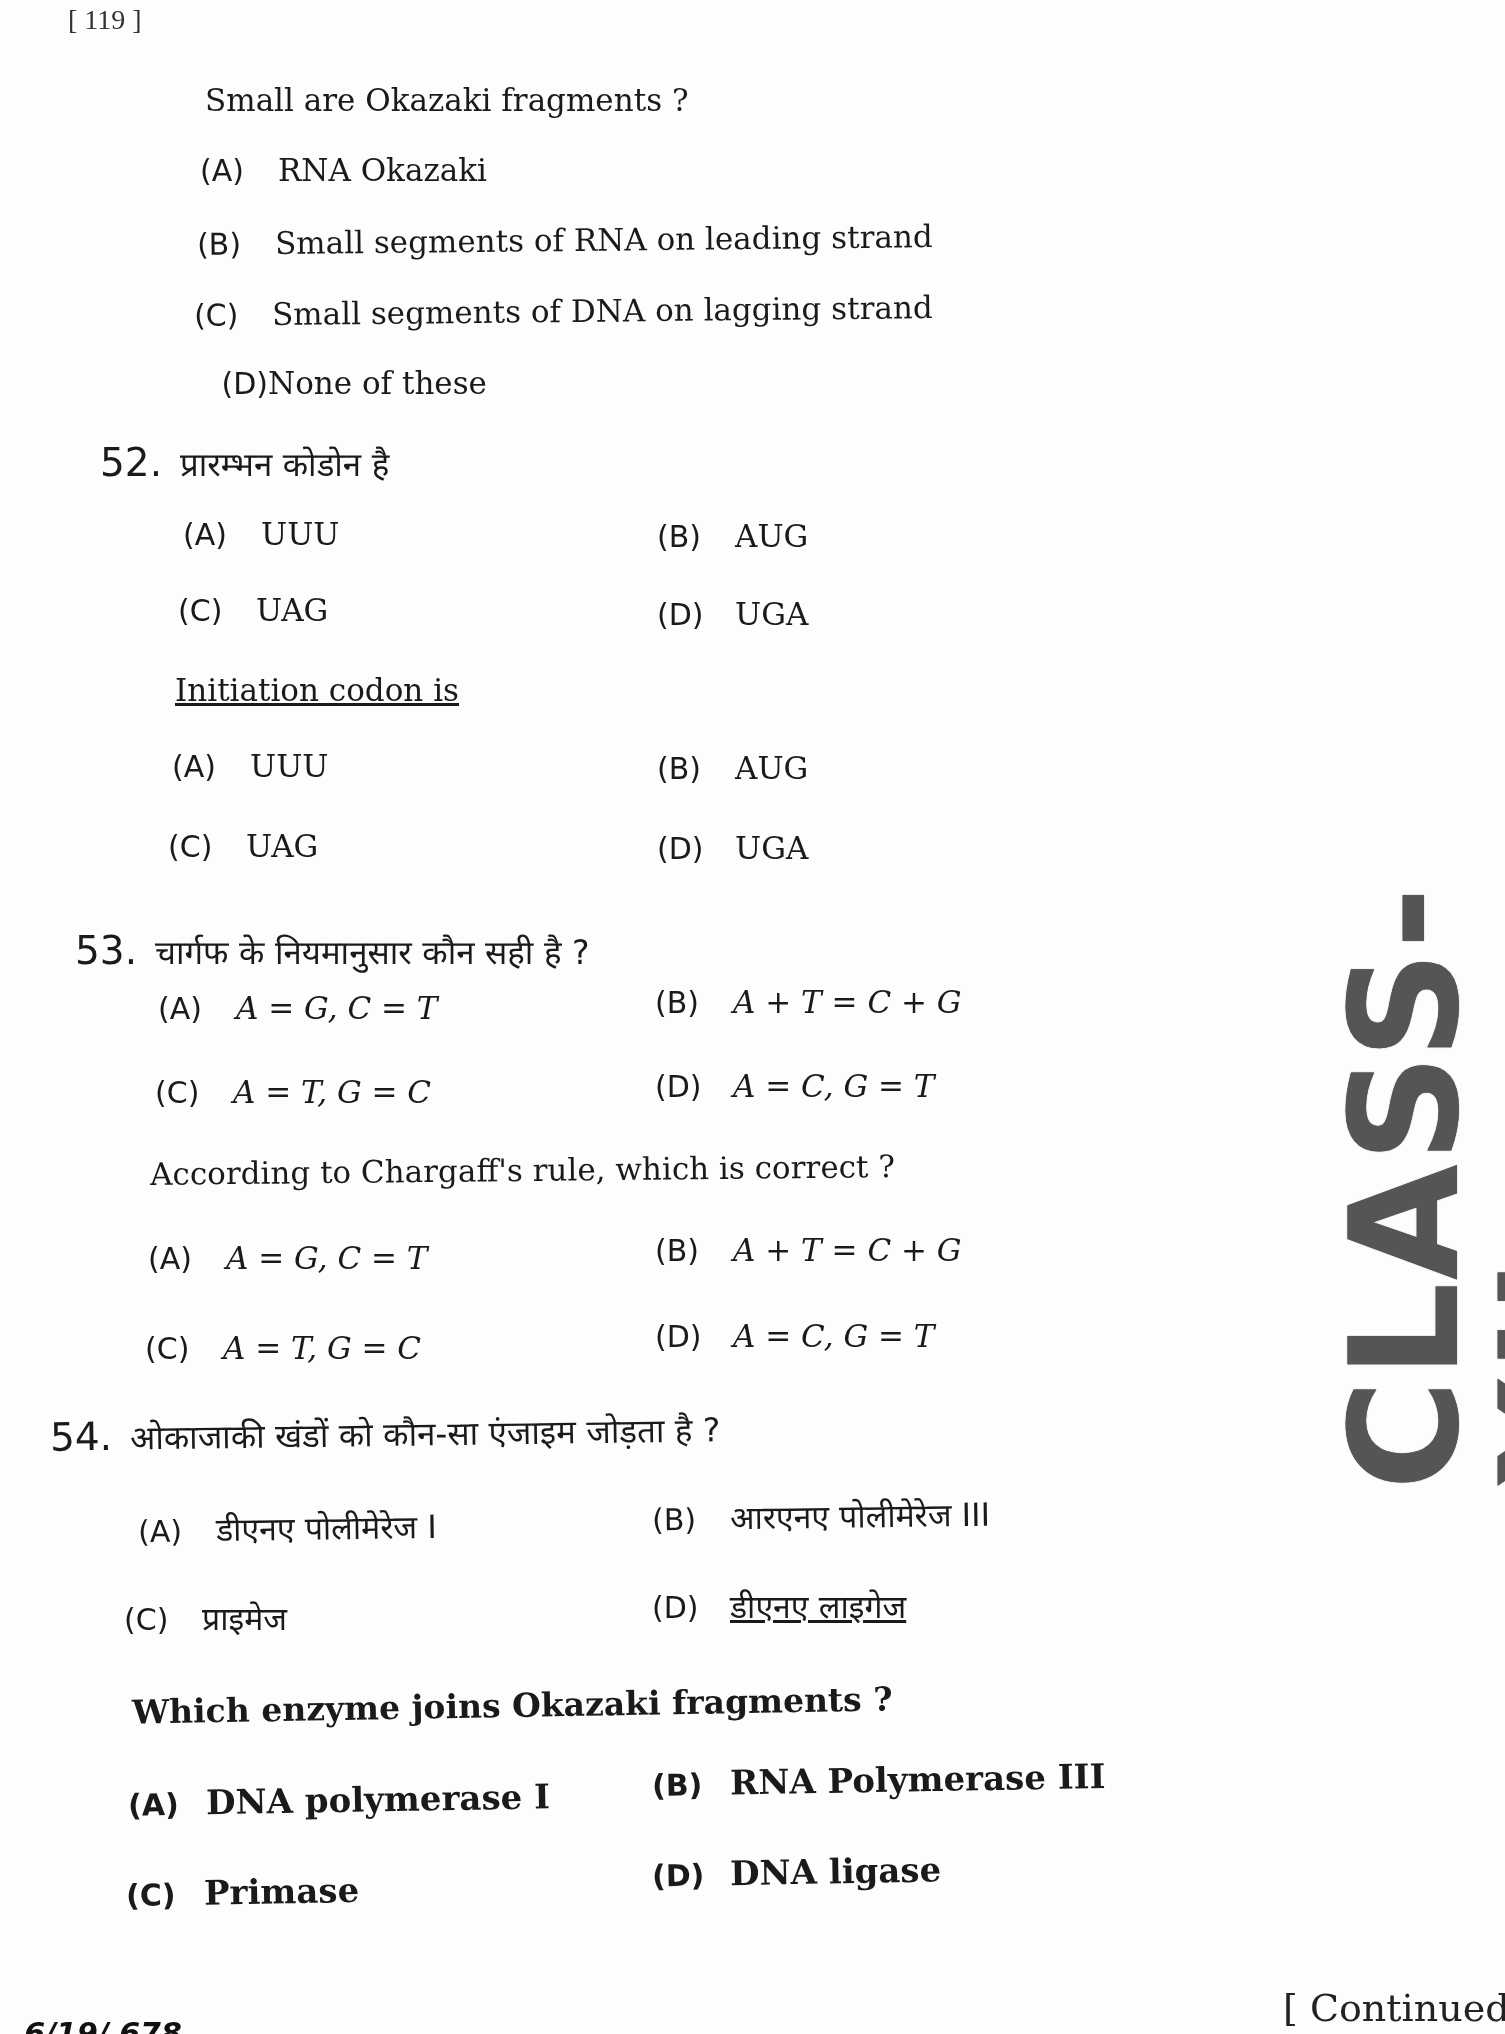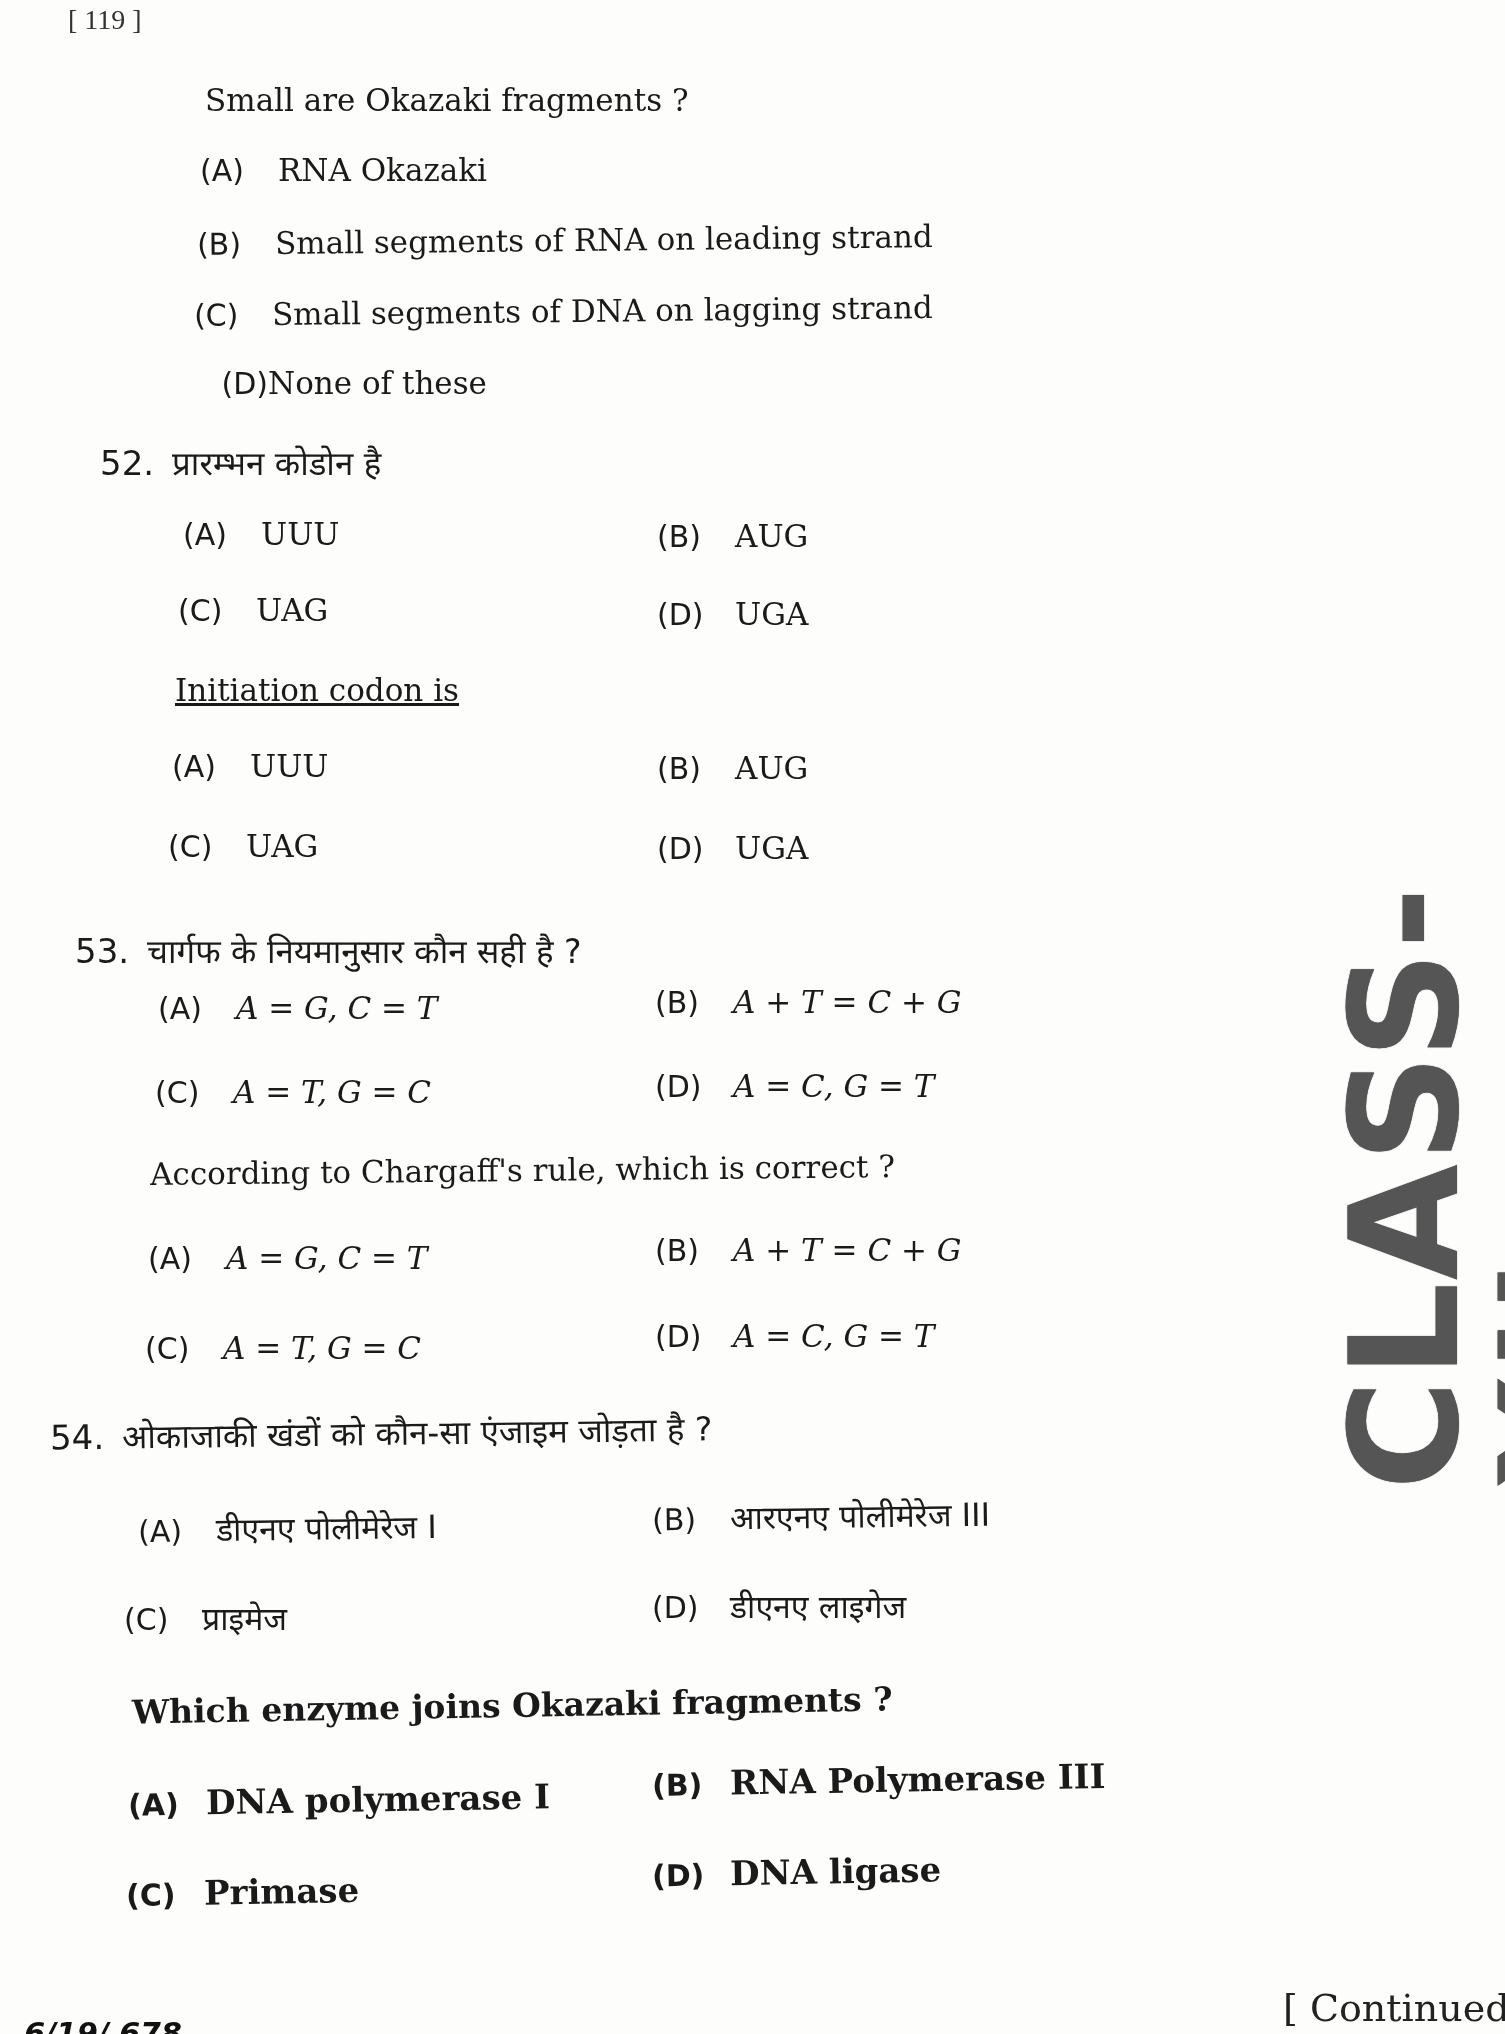--- a/index.html
+++ b/index.html
@@ -10,21 +10,21 @@
       font-family: "DejaVu Serif", "Liberation Serif", serif;
     }
     .abs { position: absolute; white-space: nowrap; }
     .page-num { font-family: "Liberation Serif", serif; font-size: 28px; color: #333; }
     .q-en { font-family: "DejaVu Serif", serif; font-size: 31px; }
     .q-hi { font-family: "DejaVu Sans", sans-serif; font-size: 33px; }
     .opt { font-family: "DejaVu Serif", serif; font-size: 31px; }
     .opt .lbl { display: inline-block; width: 78px; font-family: "DejaVu Sans", sans-serif; font-size: 30px; }
     .opt.hi .val { font-family: "DejaVu Sans", sans-serif; font-size: 32px; }
     .opt.math .val { font-style: italic; font-family: "DejaVu Serif", serif; }
-    .qno { font-family: "DejaVu Sans", sans-serif; font-size: 34px; margin-right: 18px; }
+    .qno { font-family: "DejaVu Sans", sans-serif; font-size: 39px; margin-right: 18px; }
     .bold { font-weight: bold; }
     .sidebar-label {
       position: absolute; left: 1330px; top: 1490px;
       transform: rotate(-90deg); transform-origin: left top;
       font-family: "DejaVu Sans", sans-serif; font-weight: bold;
       font-size: 150px; letter-spacing: 2px; color: #555;
       background-image: repeating-linear-gradient(45deg, rgba(255,255,255,0.25) 0 2px, transparent 2px 5px);
       -webkit-background-clip: text; background-clip: text;
       text-shadow: 0 0 1px #444;
       line-height: 1;
@@ -117,21 +117,21 @@
 </div>
 <div class="abs opt hi" style="left:138px; top:1506px; transform:rotate(-0.8deg);">
   <span class="lbl">(A)</span><span class="val">डीएनए पोलीमेरेज I</span>
 </div>
 <div class="abs opt hi" style="left:652px; top:1494px; transform:rotate(-0.8deg);">
   <span class="lbl">(B)</span><span class="val">आरएनए पोलीमेरेज III</span>
 </div>
 <div class="abs opt hi" style="left:124px; top:1596px;">
   <span class="lbl">(C)</span><span class="val">प्राइमेज</span>
 </div>
-<div class="abs opt hi" style="left:652px; top:1584px;">
+<div class="abs opt hi" style="left:652px; top:1584px;text-decoration:underline;">
   <span class="lbl">(D)</span><span class="val">डीएनए लाइगेज</span>
 </div>
 <div class="abs q-en bold" style="left:132px; top:1686px; transform:rotate(-1deg); font-size:33px;">Which enzyme joins Okazaki fragments ?</div>
 <div class="abs opt bold" style="left:128px; top:1780px; transform:rotate(-1deg); font-size:34px;">
   <span class="lbl">(A)</span><span class="val">DNA polymerase I</span>
 </div>
 <div class="abs opt bold" style="left:652px; top:1760px; transform:rotate(-1deg); font-size:34px;">
   <span class="lbl">(B)</span><span class="val">RNA Polymerase III</span>
 </div>
 <div class="abs opt bold" style="left:126px; top:1872px; transform:rotate(-1deg); font-size:34px;">

